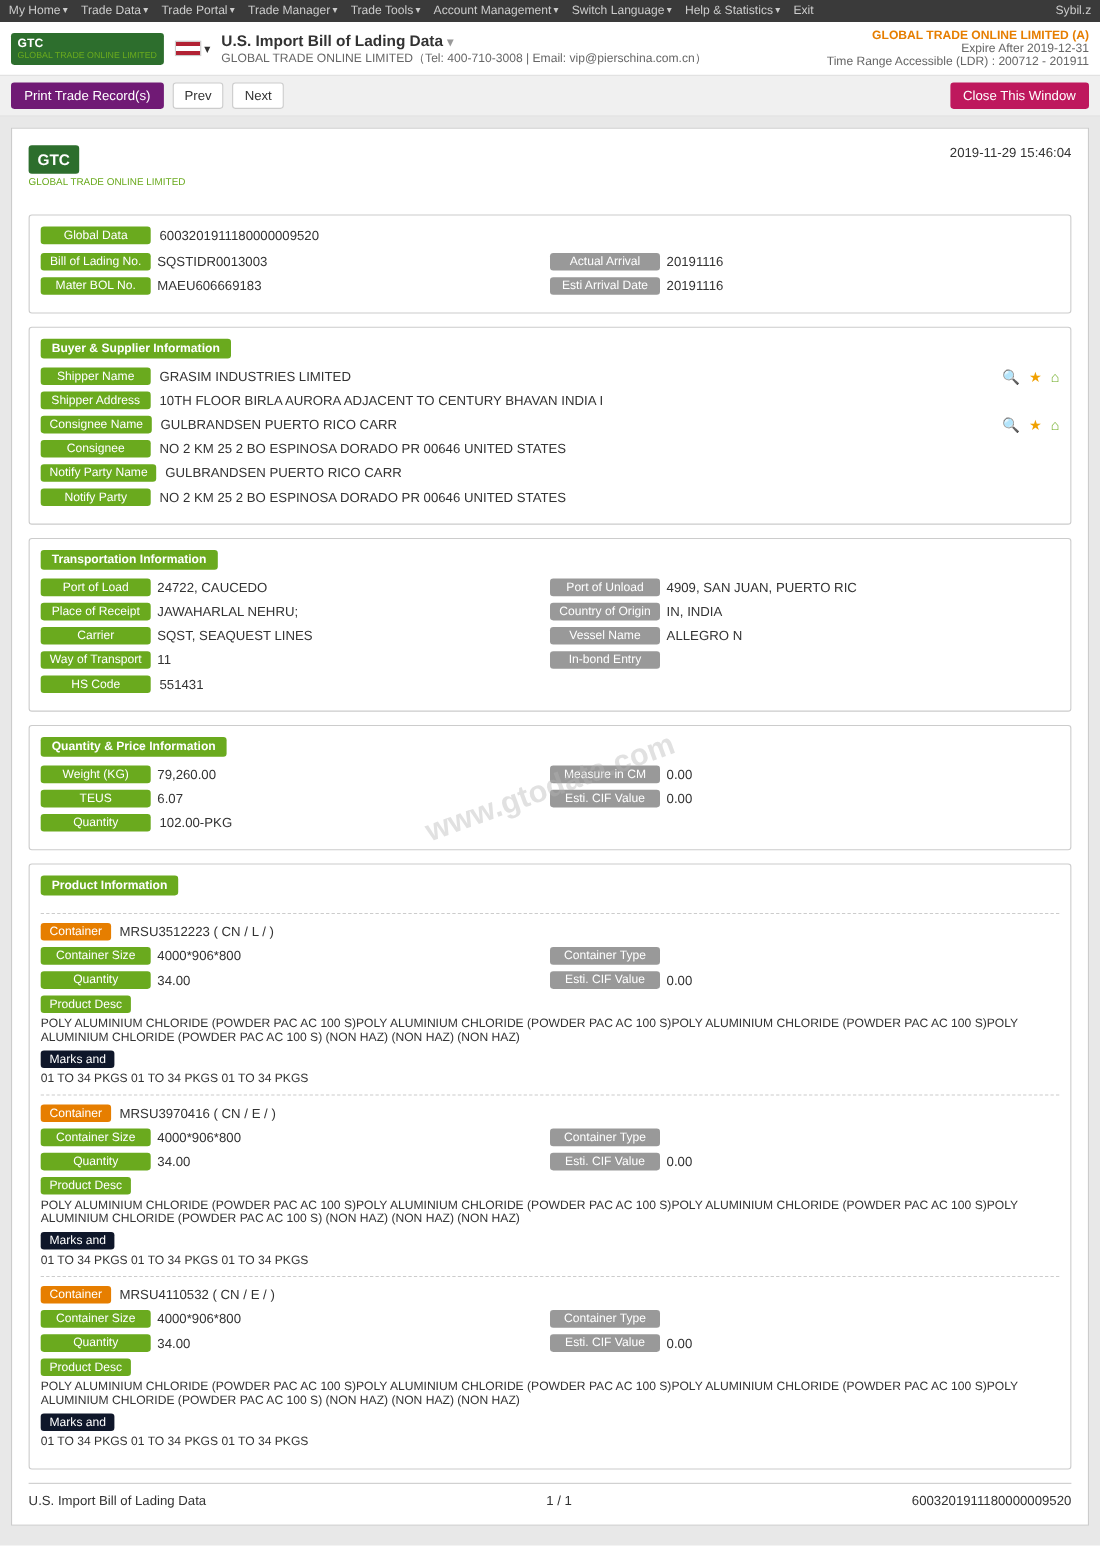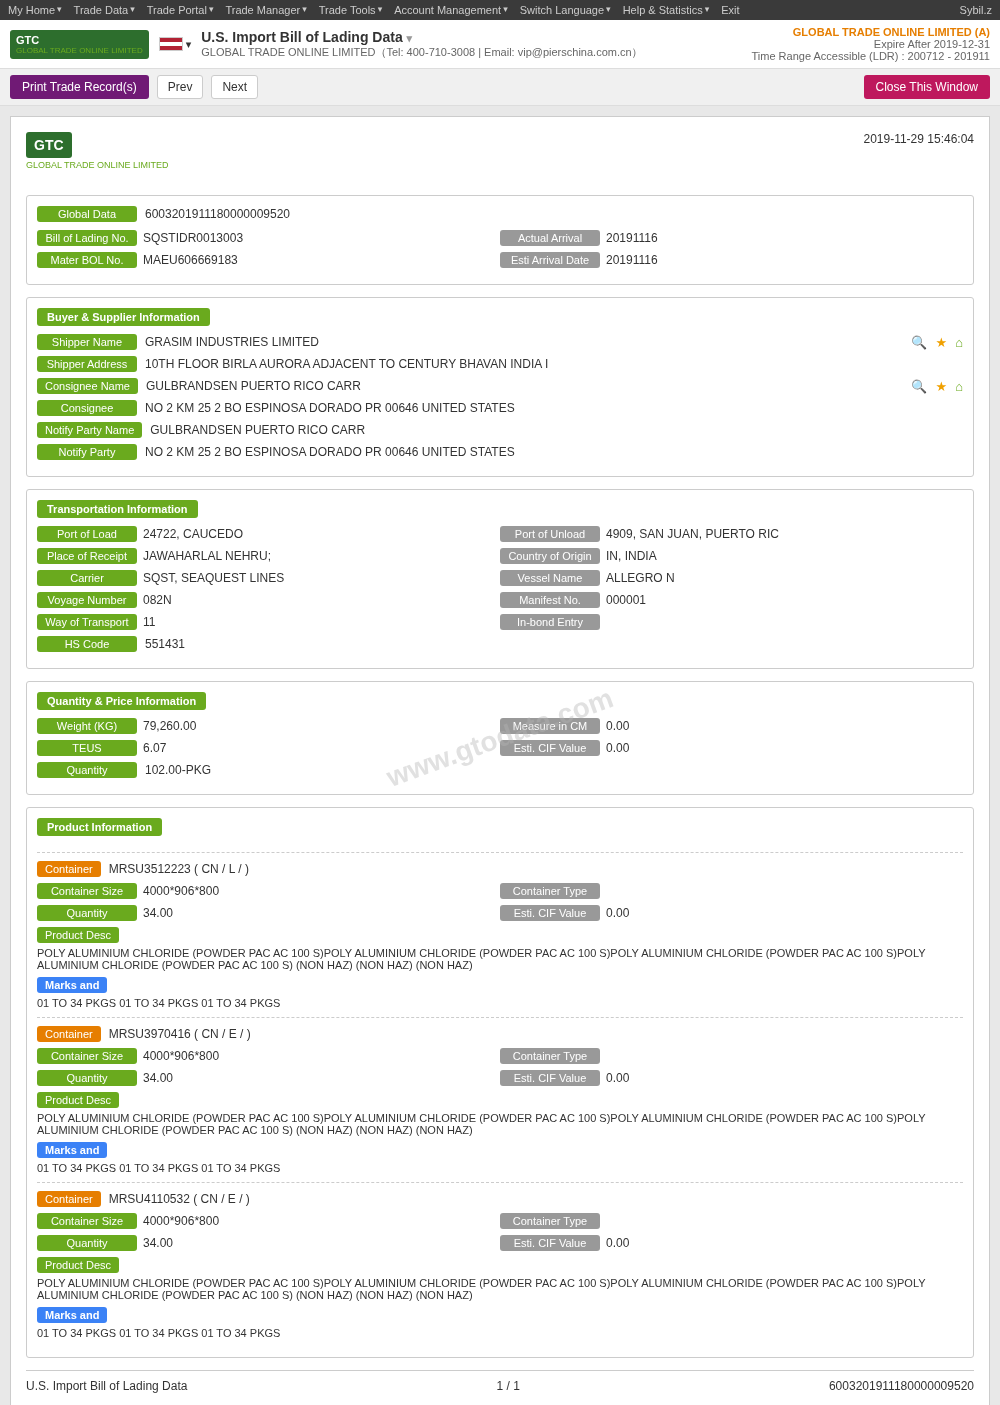--- a/index.html
+++ b/index.html
@@ -61,21 +61,21 @@
     .global-data-row { display: flex; align-items: center; gap: 8px; margin-bottom: 8px; }
 
     
     .icon-search { color: #666; cursor: pointer; font-size: 13px; }
     .icon-star { color: #f0a000; cursor: pointer; font-size: 13px; }
     .icon-home { color: #6aaa1e; cursor: pointer; font-size: 13px; }
 
     
     .container-badge { background: #e67e00; color: #fff; padding: 2px 8px; border-radius: 3px; font-size: 11px; display: inline-block; }
     .product-desc-label { background: #6aaa1e; color: #fff; padding: 2px 8px; border-radius: 3px; font-size: 11px; display: inline-block; margin-bottom: 4px; }
-    .marks-label { background: #3b82f6; color: #fff; padding: 2px 8px; border-radius: 3px; font-size: 11px; display: inline-block; margin-bottom: 4px; font-weight: bold; }
+    .marks-label { background: #0f172a; color: #fff; padding: 2px 8px; border-radius: 3px; font-size: 11px; display: inline-block; margin-bottom: 4px; }
     .product-desc-text { font-size: 11px; color: #333; margin-bottom: 6px; }
     .marks-text { font-size: 11px; color: #333; margin-bottom: 8px; }
 
     
     .watermark-container { position: relative; }
     .watermark { position: absolute; color: rgba(180,180,180,0.4); font-size: 28px; font-weight: bold; transform: rotate(-20deg); pointer-events: none; top: 50%; left: 50%; transform: translate(-50%, -50%) rotate(-20deg); white-space: nowrap; z-index: 10; }
 
     
     .doc-footer { display: flex; justify-content: space-between; align-items: center; border-top: 1px solid #ccc; padding-top: 8px; margin-top: 10px; font-size: 12px; color: #333; }
 
@@ -260,30 +260,20 @@
           <span class="field-label">Carrier</span>
           <span class="field-value">SQST, SEAQUEST LINES</span>
         </div>
         <div class="half">
           <span class="field-label-gray">Vessel Name</span>
           <span class="field-value">ALLEGRO N</span>
         </div>
       </div>
       <div class="two-col">
         <div class="half">
-          <span class="field-label">Voyage Number</span>
-          <span class="field-value">082N</span>
-        </div>
-        <div class="half">
-          <span class="field-label-gray">Manifest No.</span>
-          <span class="field-value">000001</span>
-        </div>
-      </div>
-      <div class="two-col">
-        <div class="half">
           <span class="field-label">Way of Transport</span>
           <span class="field-value">11</span>
         </div>
         <div class="half">
           <span class="field-label-gray">In-bond Entry</span>
           <span class="field-value"></span>
         </div>
       </div>
       <div class="field-row">
         <span class="field-label">HS Code</span>

